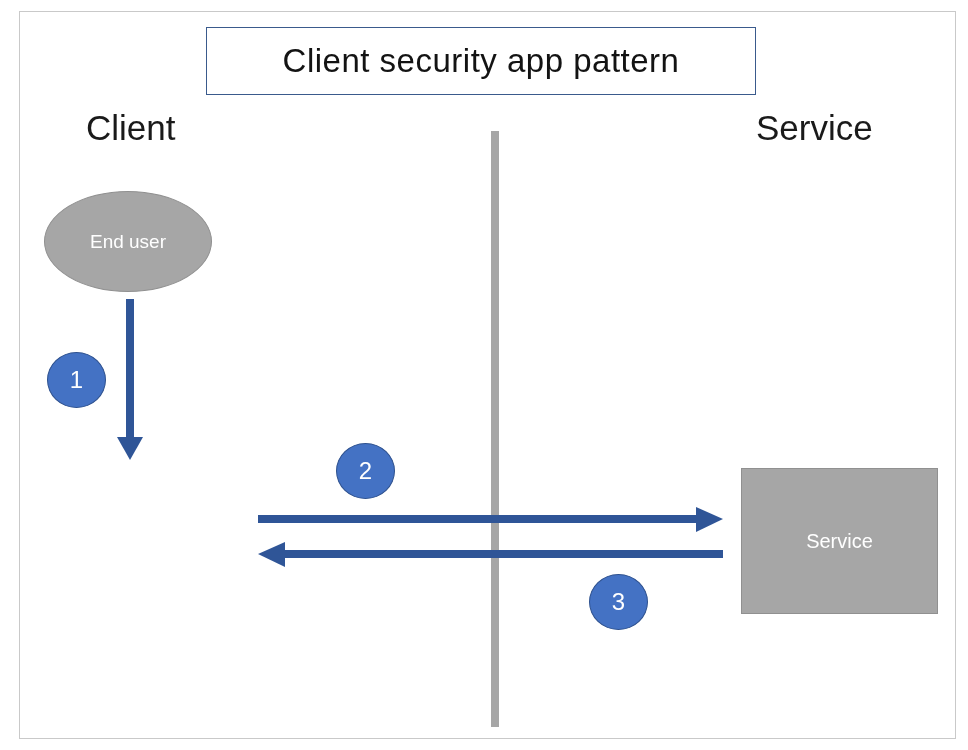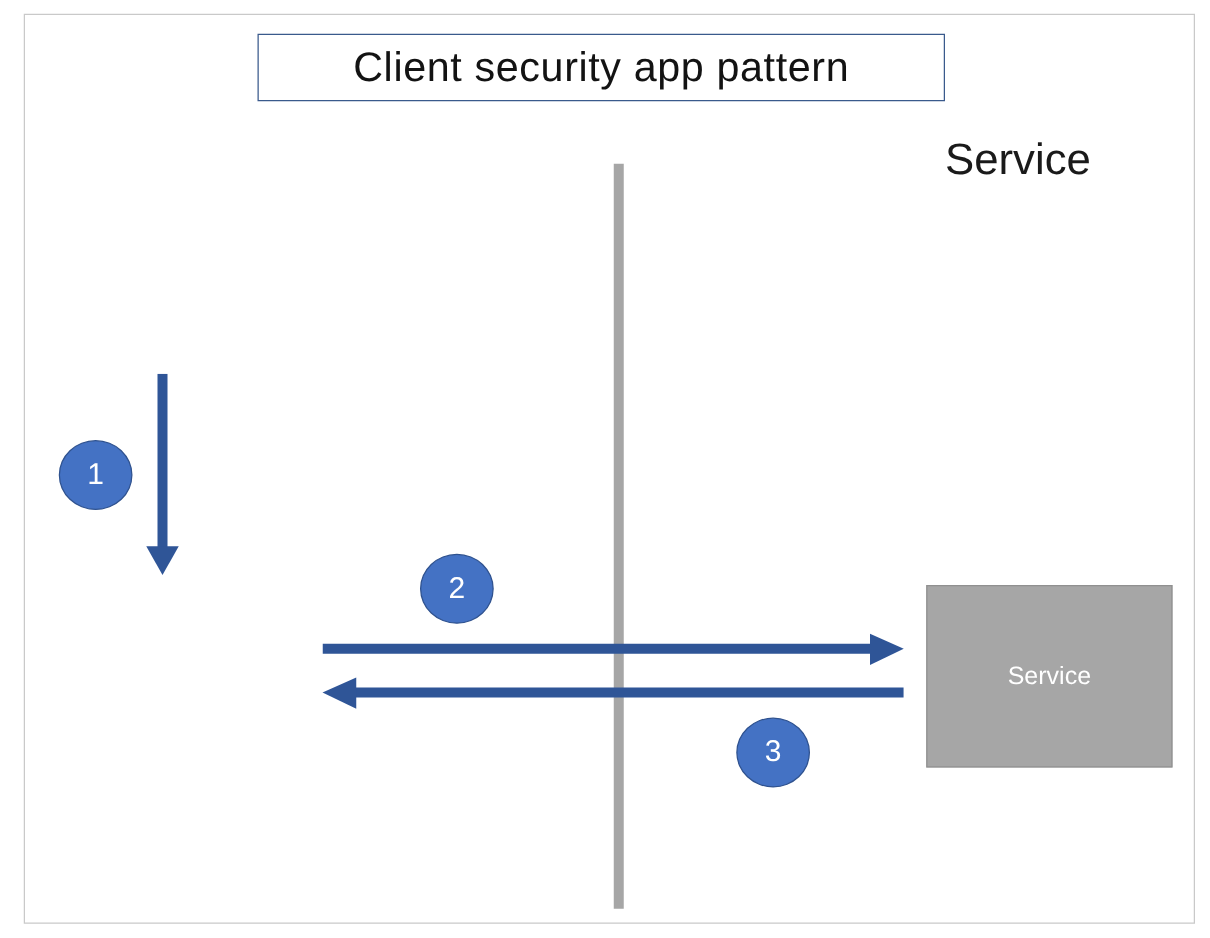--- a/index.html
+++ b/index.html
@@ -14,21 +14,21 @@
     left: 19px; top: 11px;
     width: 937px; height: 728px;
     background: #ffffff;
     border: 1px solid #c9c9c9;
   }
   
   .abs { position: absolute; }
 
   .title-box {
     left: 186px; top: 15px;
-    width: 550px; height: 54px;
+    width: 550px; height: 68px;
     border: 1.5px solid var(--title-border, #3a5a8c);
     display: flex; align-items: center; justify-content: center;
     font-size: 33px;
     color: #131313;
     letter-spacing: 0.5px;
     background: #ffffff;
   }
   .section-heading {
     font-size: 35px;
     color: #1a1a1a;
@@ -81,24 +81,28 @@
 </style>
 </head>
 <body>
 
 <div class="slide">
 
   <div class="abs title-box">
     <span>Client security app pattern</span>
   </div>
 
+  <div class="abs section-heading heading-client">Client</div>
   <div class="abs section-heading heading-service">Service</div>
 
   <div class="abs divider"></div>
 
+  <div class="abs node ellipse">
+    <span>End user</span>
+  </div>
 
 
   <div class="abs node rect rect-service">
     <span>Service</span>
   </div>
 
   <svg class="abs arrow-svg arrow-1" width="38" height="162" viewBox="0 0 38 162" aria-hidden="true">
     <rect class="stroke-fill" x="15" y="0" width="8" height="140"></rect>
     <polygon class="stroke-fill" points="6,138 32,138 19,161"></polygon>
   </svg>

